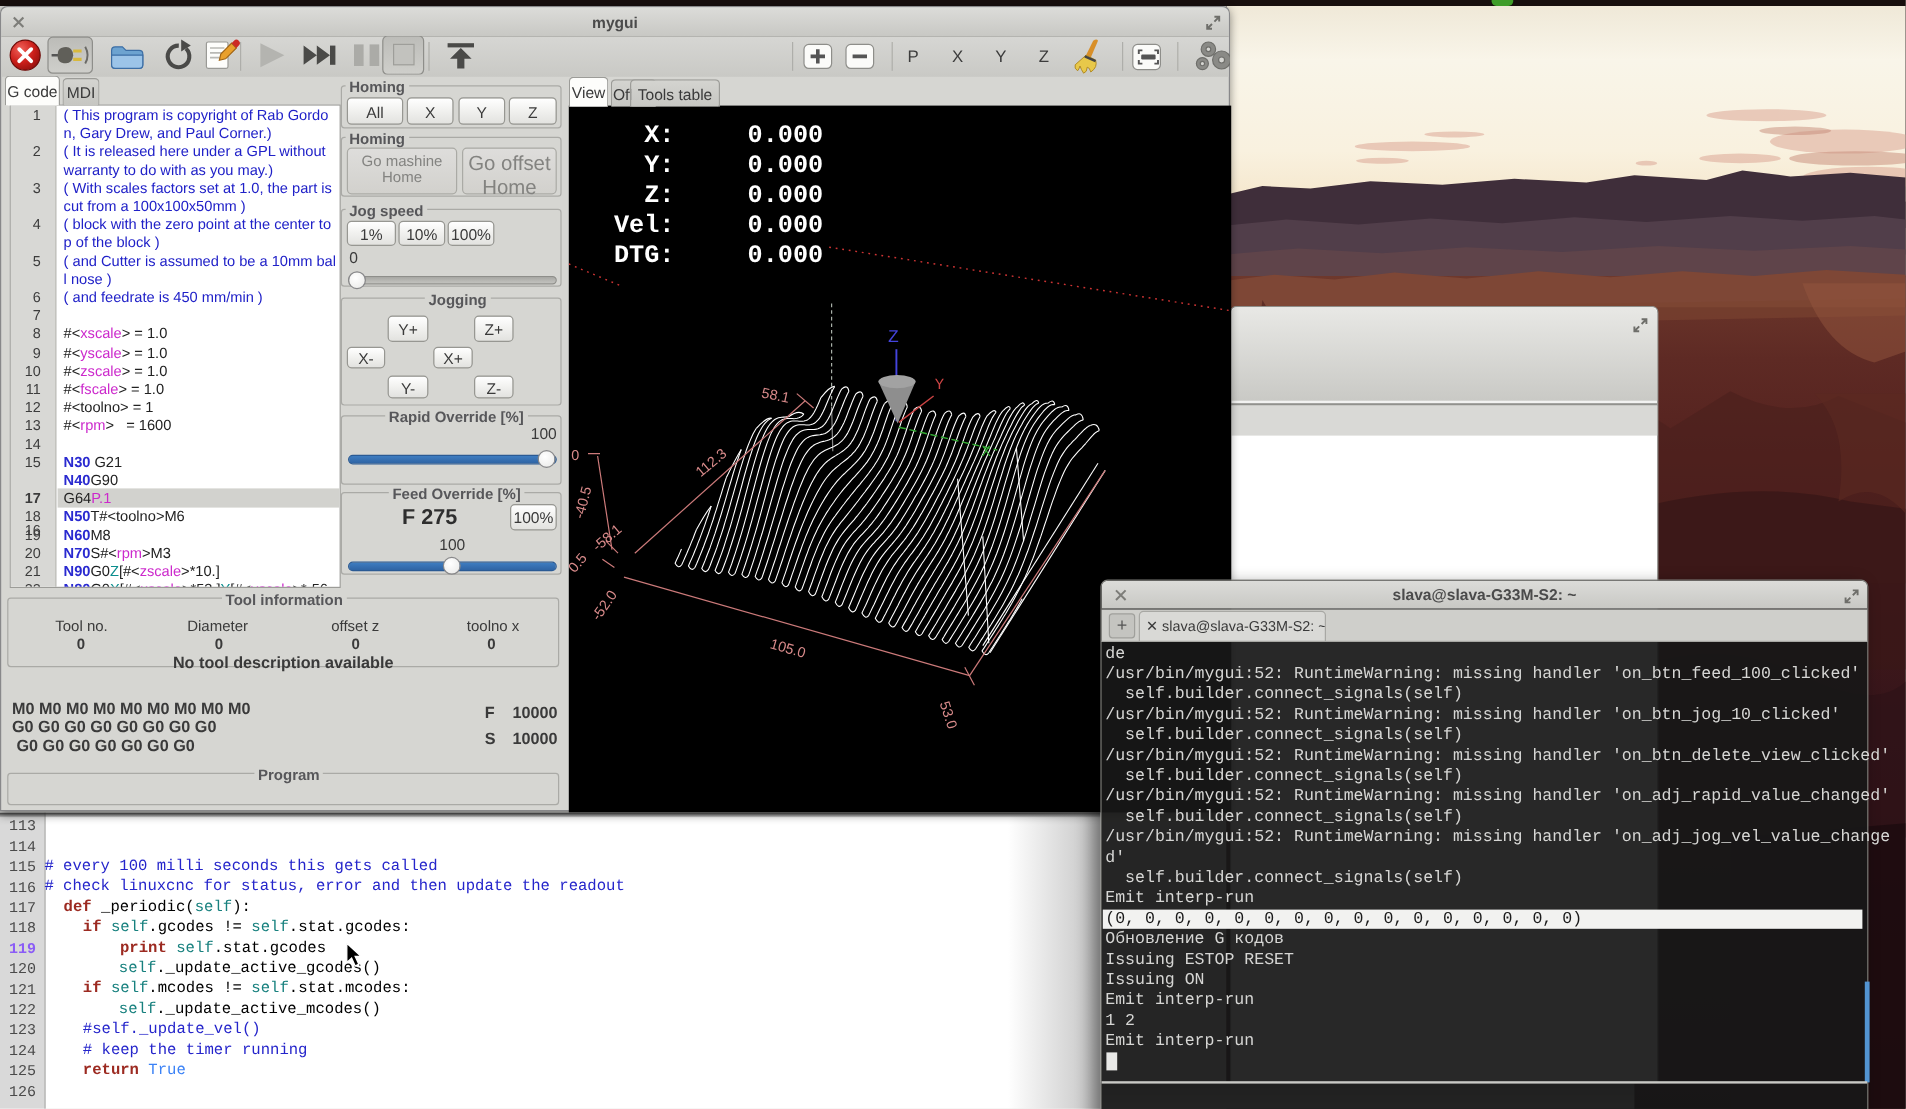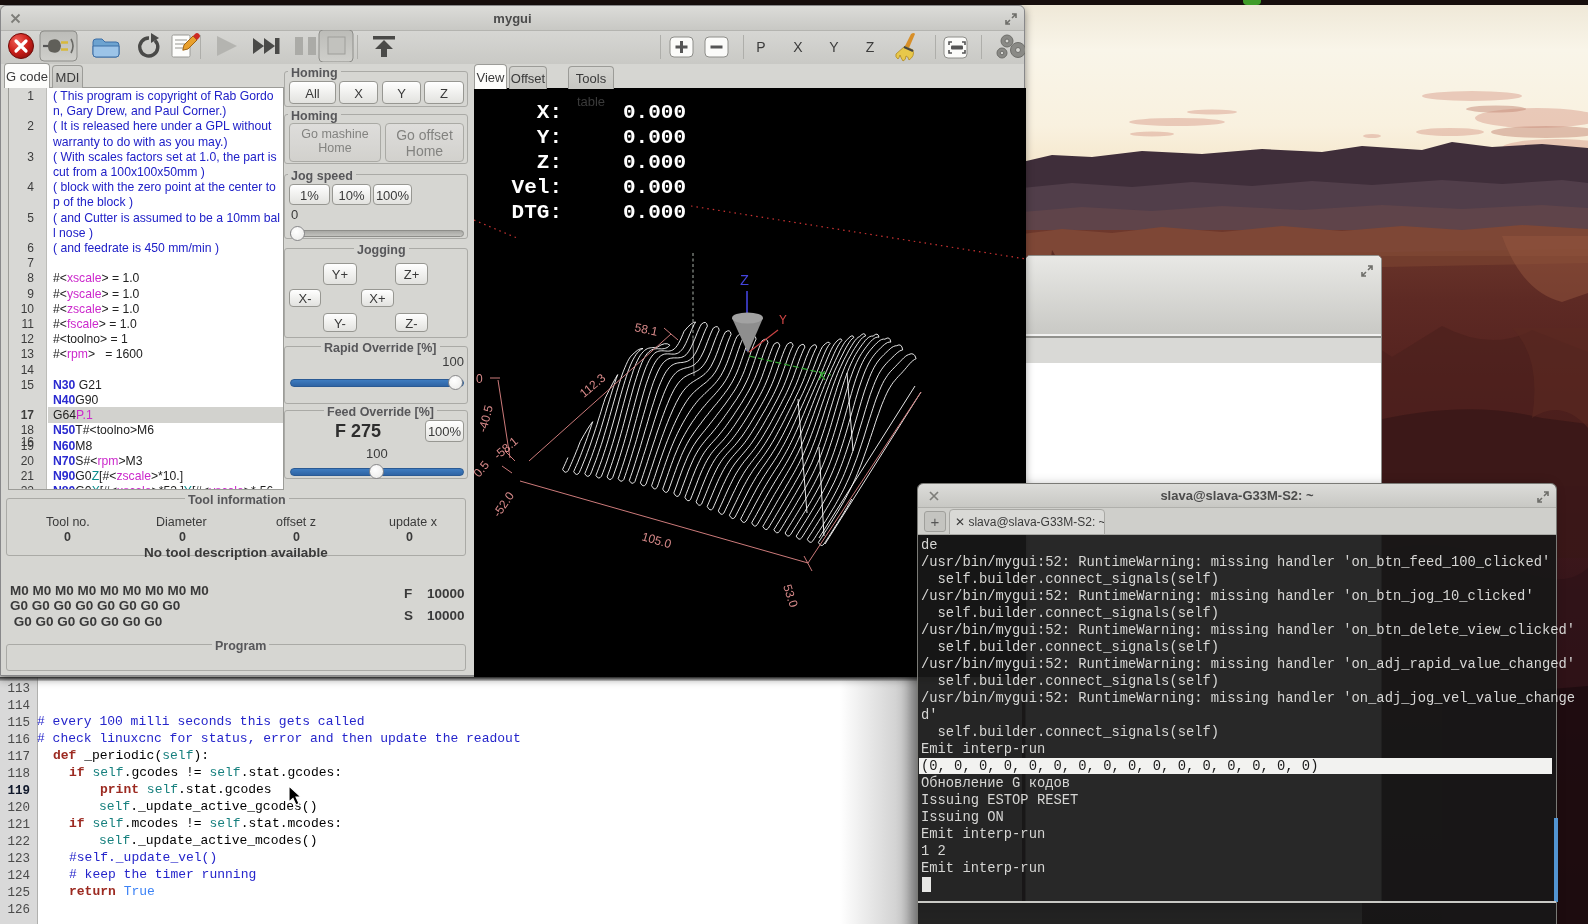--- a/index.html
+++ b/index.html
@@ -75,21 +75,21 @@
 <div class="en" style="top:5.0px;">113</div>
 <div class="en" style="top:22.0px;">114</div>
 <div class="en" style="top:39.0px;">115</div>
 <div class="ed" style="left:37px;top:37.0px"><span class="ecm"># every 100 milli seconds this gets called</span></div>
 <div class="en" style="top:56.0px;">116</div>
 <div class="ed" style="left:37px;top:54.0px"><span class="ecm"># check linuxcnc for status, error and then update the readout</span></div>
 <div class="en" style="top:73.0px;">117</div>
 <div class="ed" style="left:53px;top:71.0px"><span class="kw">def</span> _periodic(<span class="slf">self</span>):</div>
 <div class="en" style="top:90.0px;">118</div>
 <div class="ed" style="left:69px;top:88.0px"><span class="kw">if</span> <span class="slf">self</span>.gcodes != <span class="slf">self</span>.stat.gcodes:</div>
-<div class="en" style="top:107.0px;font-weight:bold;color:#0f172a;">119</div>
+<div class="en" style="top:107.0px;font-weight:bold;color:#8b5cf6;">119</div>
 <div class="ed" style="left:100px;top:105.0px"><span class="kw">print</span> <span class="slf">self</span>.stat.gcodes</div>
 <div class="en" style="top:124.0px;">120</div>
 <div class="ed" style="left:99px;top:122.0px"><span class="slf">self</span>._update_active_gcodes()</div>
 <div class="en" style="top:141.0px;">121</div>
 <div class="ed" style="left:69px;top:139.0px"><span class="kw">if</span> <span class="slf">self</span>.mcodes != <span class="slf">self</span>.stat.mcodes:</div>
 <div class="en" style="top:158.0px;">122</div>
 <div class="ed" style="left:99px;top:156.0px"><span class="slf">self</span>._update_active_mcodes()</div>
 <div class="en" style="top:175.0px;">123</div>
 <div class="ed" style="left:69px;top:173.0px"><span class="ecm">#self._update_vel()</span></div>
 <div class="en" style="top:192.0px;">124</div>
@@ -246,21 +246,21 @@
         <div class="flab" style="left:3px">Homing</div>
       </div>
 <div class="btn" style="left:288px;top:75px;width:47px;height:23px;line-height:23px">All</div>
 <div class="btn" style="left:338px;top:75px;width:39px;height:23px;line-height:23px">X</div>
 <div class="btn" style="left:381px;top:75px;width:39px;height:23px;line-height:23px">Y</div>
 <div class="btn" style="left:423px;top:75px;width:40px;height:23px;line-height:23px">Z</div>
 <div class="frame" style="left:283px;top:108px;width:184px;height:50px">
         <div class="flab" style="left:3px">Homing</div>
       </div>
 <div class="btn2" style="left:288px;top:117px;width:92px;height:39px;font-size:12.5px;padding-top:3px">Go mashine<br>Home</div>
-<div class="btn2" style="left:384px;top:117px;width:79px;height:39px;font-size:14px;padding-top:3px">Go offset<br>Home</div>
+<div class="btn2" style="left:384px;top:117px;width:79px;height:39px;font-size:17px;padding-top:3px">Go offset<br>Home</div>
 <div class="frame" style="left:283px;top:168px;width:184px;height:65px">
         <div class="flab" style="left:3px">Jog speed</div>
       </div>
 <div class="btn" style="left:288px;top:178px;width:41px;height:21px;line-height:21px">1%</div>
 <div class="btn" style="left:331px;top:178px;width:39px;height:21px;line-height:21px">10%</div>
 <div class="btn" style="left:372px;top:178px;width:39px;height:21px;line-height:21px">100%</div>
 <div class="abs" style="left:290px;top:201px;font-size:13px;color:#3a3a3a">0</div>
 <div class="abs" style="left:289px;top:224px;width:174px;height:7px;background:linear-gradient(#a8a8a4,#c2c2be);border:1px solid #8e8e8a;border-radius:4px"></div>
 <div class="abs" style="left:289px;top:220px;width:15px;height:15px;background:radial-gradient(circle at 40% 35%,#ffffff,#e8e8e6);border:1px solid #88888a;border-radius:50%"></div>
 <div class="frame" style="left:283px;top:242px;width:184px;height:90px">
@@ -287,41 +287,41 @@
 <div class="abs" style="left:289px;top:462px;width:174px;height:8px;background:linear-gradient(#3e7cc0,#2f64a4);border:1px solid #2a5a94;border-radius:4px"></div>
 <div class="abs" style="left:368px;top:458px;width:15px;height:15px;background:radial-gradient(circle at 40% 35%,#ffffff,#e8e8e6);border:1px solid #88888a;border-radius:50%"></div>
 
 <div class="frame" style="left:5px;top:492px;width:460px;height:58px">
         <div class="flab" style="left:178px">Tool information</div>
       </div>
 <div class="abs" style="left:5px;top:509px;width:460px;font-size:12.5px;color:#3a3a3a">
 <span class="abs" style="left:40px">Tool no.</span>
         <span class="abs" style="left:150px">Diameter</span>
         <span class="abs" style="left:270px">offset z</span>
-        <span class="abs" style="left:383px">update x</span>
+        <span class="abs" style="left:383px">toolno x</span>
       </div>
 <div class="abs" style="left:5px;top:524px;width:460px;font-size:12.5px;font-weight:bold;color:#3a3a3a">
 <span class="abs" style="left:58px">0</span>
         <span class="abs" style="left:173px">0</span>
         <span class="abs" style="left:287px">0</span>
         <span class="abs" style="left:400px">0</span>
       </div>
 <div class="abs" style="left:5px;top:539px;width:460px;text-align:center;font-size:13.5px;font-weight:bold;color:#3a3a3a">No tool description available</div>
 <div class="abs" style="left:9px;top:577px;font-size:13.5px;font-weight:bold;color:#3a3a3a;line-height:15.3px">M0 M0 M0 M0 M0 M0 M0 M0 M0<br>G0 G0 G0 G0 G0 G0 G0 G0<br>&nbsp;G0 G0 G0 G0 G0 G0 G0</div>
 <div class="abs" style="left:403px;top:580px;font-size:13.5px;font-weight:bold;color:#3a3a3a">F</div>
 <div class="abs" style="left:426px;top:580px;font-size:13.5px;font-weight:bold;color:#3a3a3a">10000</div>
 <div class="abs" style="left:403px;top:602px;font-size:13.5px;font-weight:bold;color:#3a3a3a">S</div>
 <div class="abs" style="left:426px;top:602px;font-size:13.5px;font-weight:bold;color:#3a3a3a">10000</div>
 <div class="frame" style="left:5px;top:638px;width:460px;height:27px">
         <div class="flab" style="left:205px">Program</div>
       </div>
 
 <div class="tab" style="left:473px;top:58px;width:33px;height:25px;background:#fdfdfb;line-height:25px;z-index:3">View</div>
 <div class="tab" style="left:508px;top:60px;width:38px;height:23px;background:linear-gradient(#d4d4d0,#c6c6c2);line-height:23px;z-index:2">Offset</div>
-<div class="tab" style="left:567px;top:60px;width:46px;height:23px;background:linear-gradient(#d4d4d0,#c6c6c2);line-height:23px;z-index:2">Tools table</div>
+<div class="tab" style="left:524px;top:60px;width:75px;height:23px;background:linear-gradient(#d4d4d0,#c6c6c2);line-height:23px;z-index:2">Tools table</div>
 <div class="abs" style="left:473px;top:82px;width:552px;height:589px;background:#000"><svg width="552" height="589" font-family="Liberation Sans">
           <g stroke="#cc3333" stroke-width="1.2" stroke-dasharray="1.5 4" fill="none">
             <path d="M217 118 L552 171"></path>
             <path d="M0 132 L43 150"></path>
           </g>
           <path d="M219 165 L219 251" stroke="#a8b0a8" stroke-width="1" stroke-dasharray="3 2.5" fill="none"></path>
           <path d="M219 251 L220 288" stroke="#888" stroke-width="1" fill="none"></path>
           <g stroke="#ffffff" stroke-width="0.9" fill="none" stroke-linejoin="round">
 <path d="M93.9 369.5L92.6 372.5L91.3 375.5L89.9 378.5L88.6 381.4Q91.3 386.5 94.1 382.6L95.5 379.6L96.8 376.6L98.2 373.5L99.5 370.3L100.9 367.1L102.2 363.8L103.6 360.5L104.9 357.0L106.3 353.5"></path>
 <path d="M118.7 333.7L117.3 337.8L116.0 341.8L114.6 345.7L113.3 349.6L111.9 353.4L110.5 357.1L109.2 360.7L107.8 364.2L106.5 367.7L105.1 371.0L103.8 374.3L102.4 377.5L101.0 380.6L99.7 383.7Q102.5 388.7 105.2 384.7L106.6 381.6L108.0 378.3L109.3 375.0L110.7 371.6L112.1 368.1L113.4 364.5L114.8 360.8L116.2 357.0L117.5 353.1L118.9 349.0L120.3 344.9L121.6 340.7L123.0 336.5L124.3 332.1L125.7 327.7L127.1 323.3L128.4 318.9L129.8 314.5L131.2 310.2"></path>

